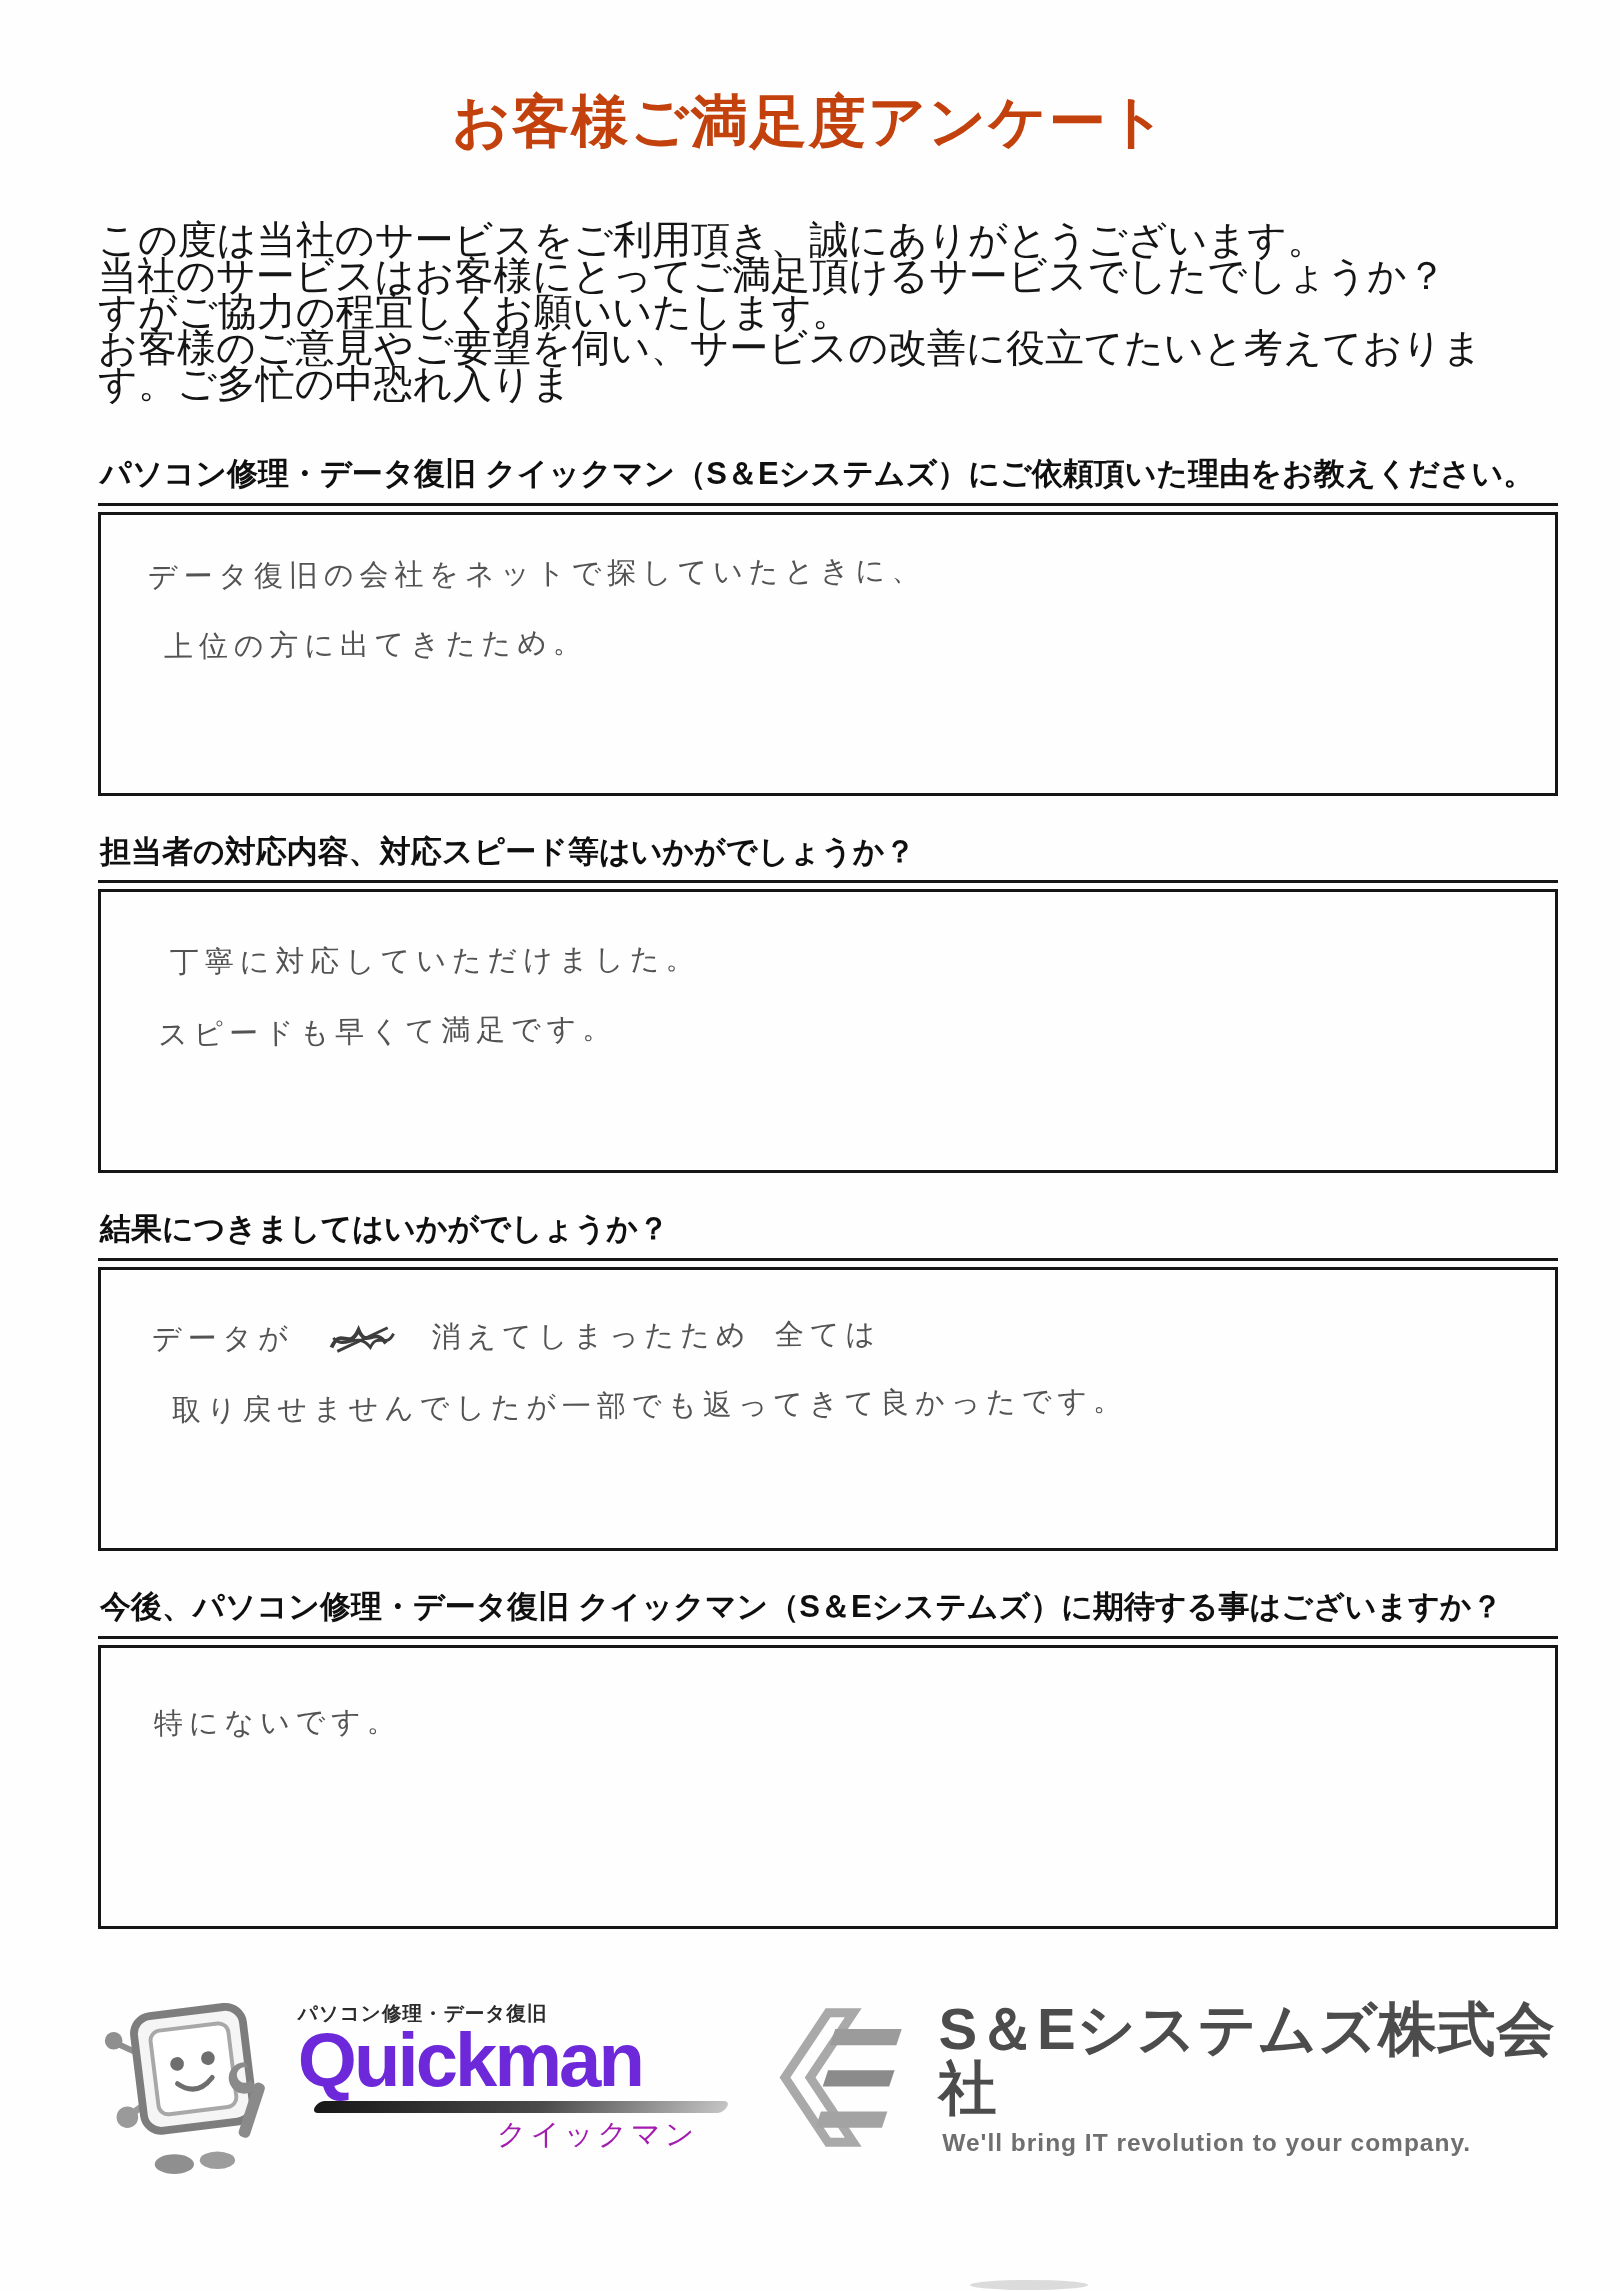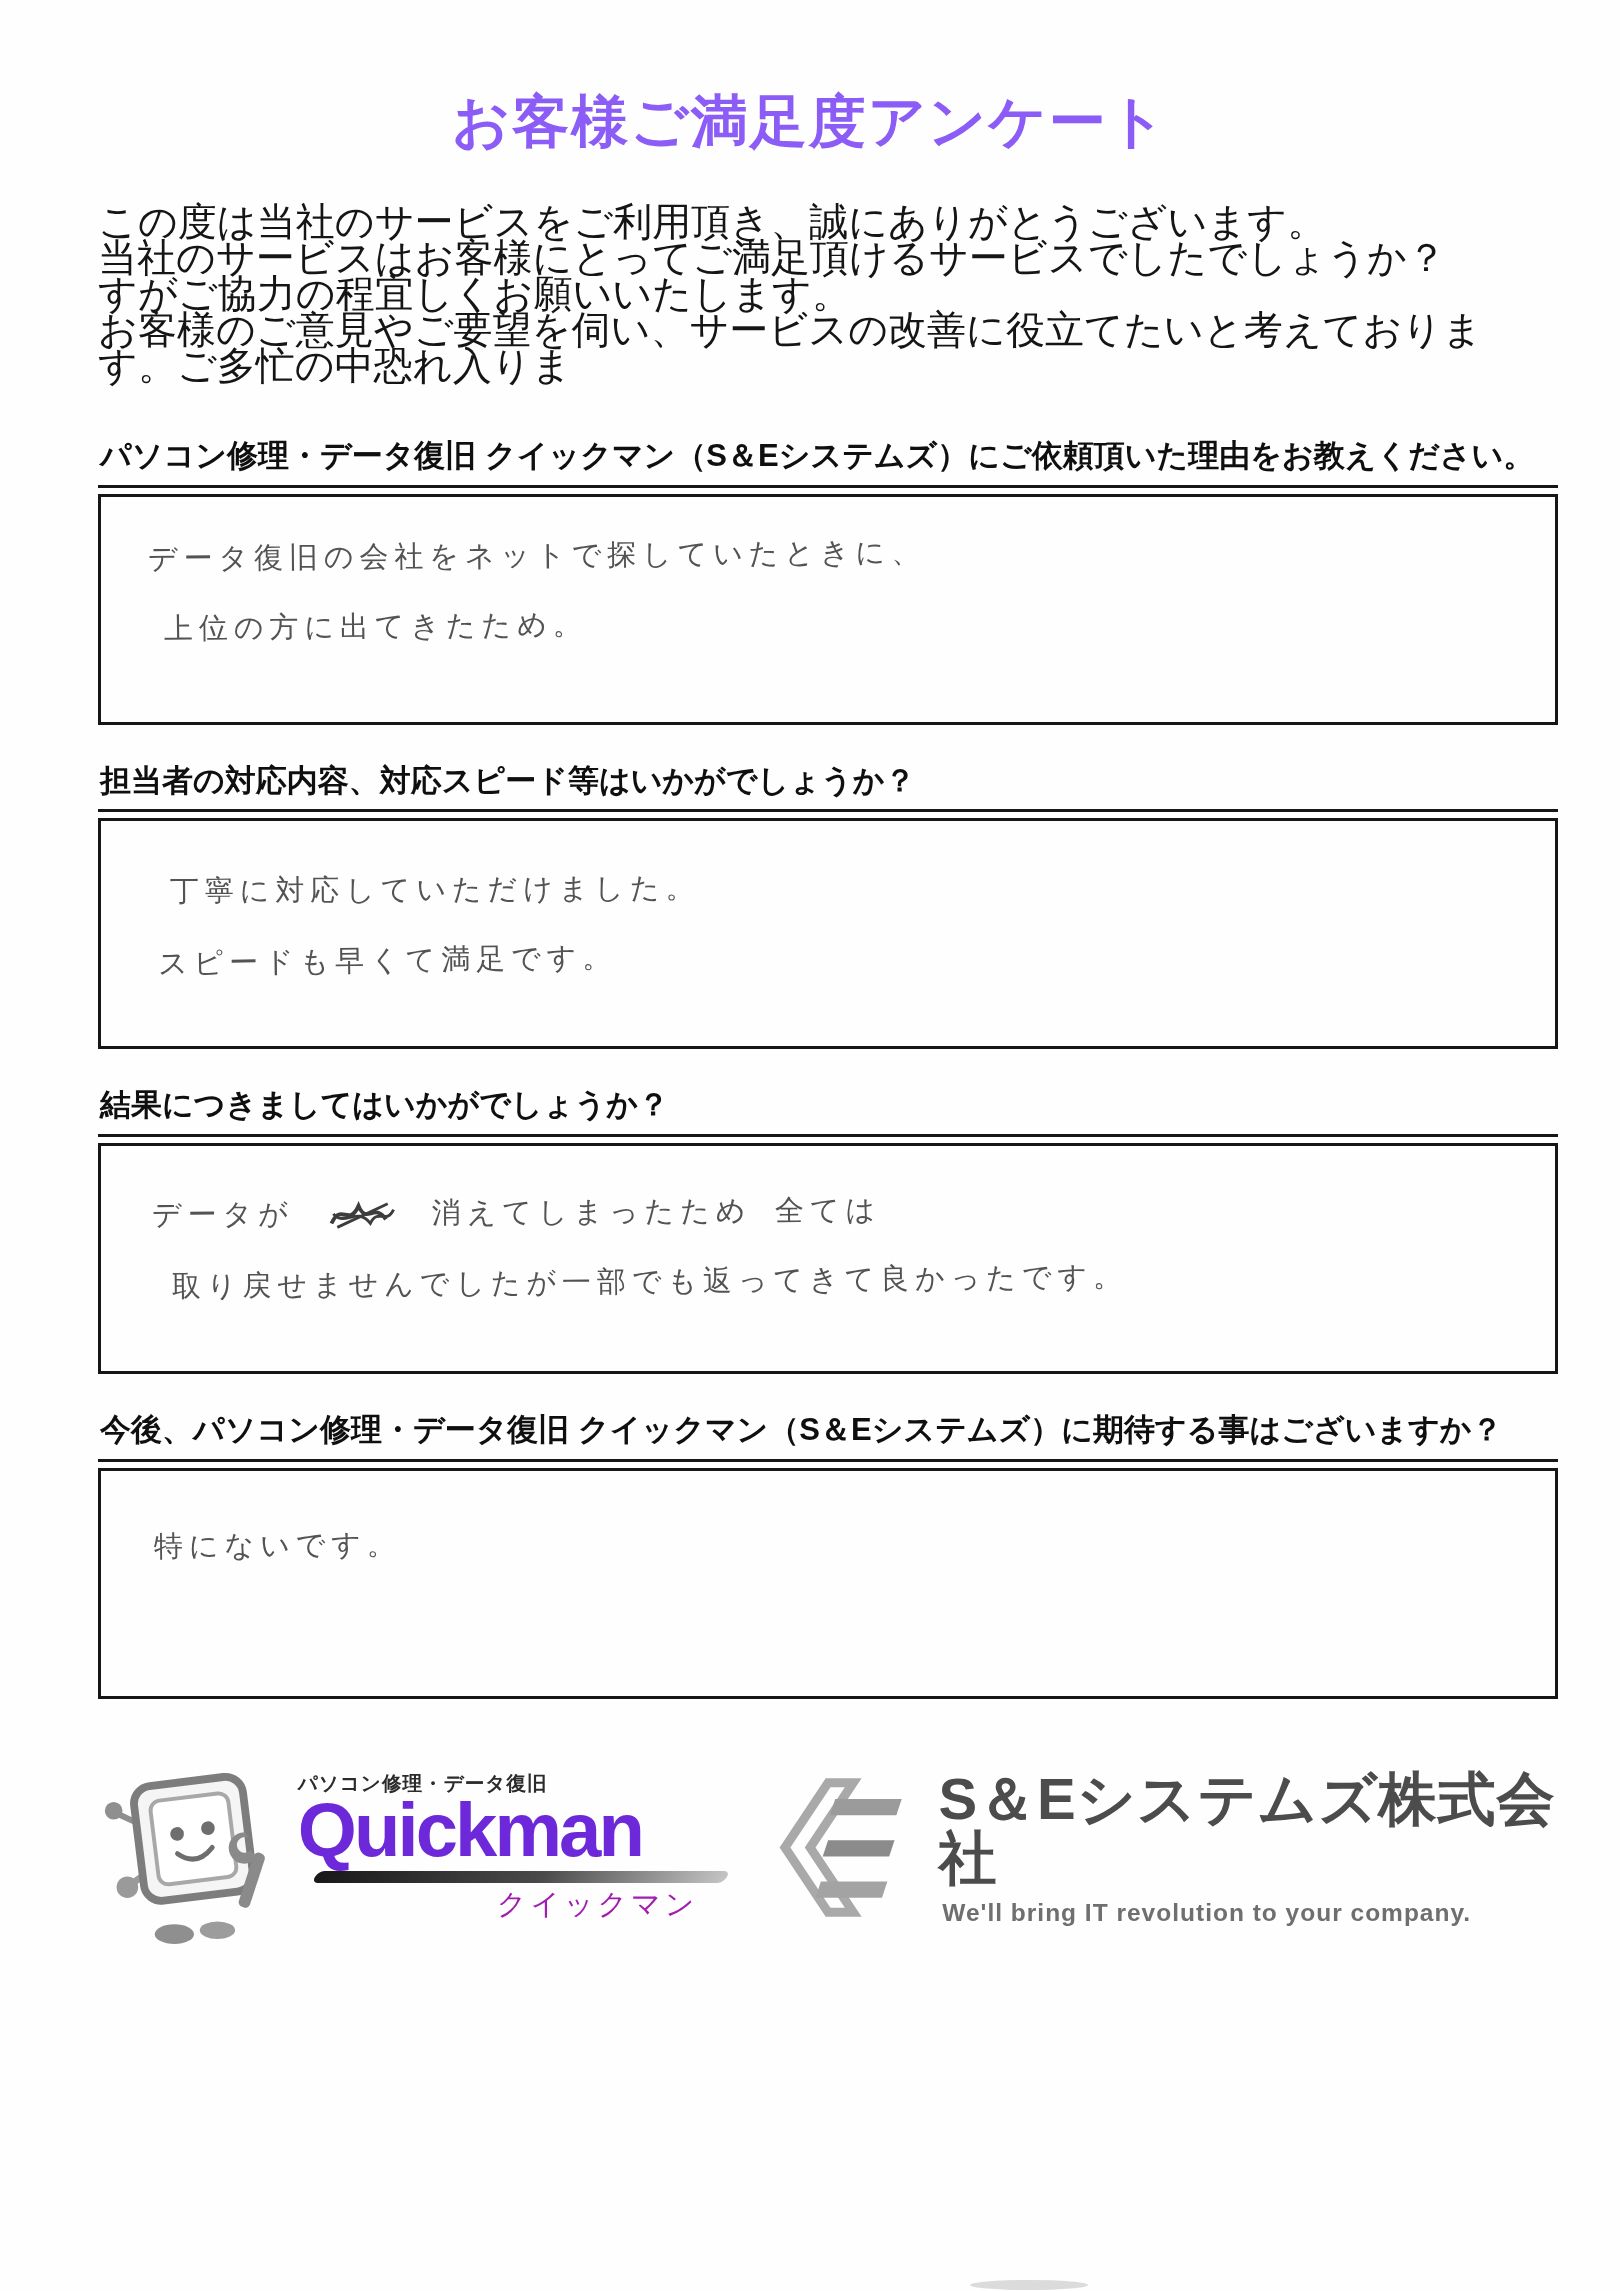--- a/index.html
+++ b/index.html
@@ -11,45 +11,45 @@
   }
   .page {
     position: relative;
     width: 1620px;
     height: 2292px;
     background: #fefefe;
     overflow: hidden;
     padding: 84px 62px 0 98px;
   }
   .title {
-    margin: 0 36px 43px 0;
+    margin: 0 36px 61px 0;
     text-align: center;
     font-size: 57px;
     font-weight: 700;
     letter-spacing: 2px;
-    color: #8b5cf6;
+    color: #c2410c;
   }
   .intro {
     font-size: 39px;
     line-height: 36px;
     margin-bottom: 51px;
     color: #151515;
   }
   .question { margin-bottom: 35px; }
   .q-heading {
     font-size: 31px;
     font-weight: 700;
     padding: 0 0 7.8px 2px;
     border-bottom: 3.9px solid #161616;
     color: #0f0f0f;
   }
   .answer-box {
     position: relative;
     margin-top: 5.9px;
-    height: 231px;
+    height: 284px;
     border: 3.9px solid #161616;
     background: #fefefe;
   }
   .hw {
     position: absolute;
     font-size: 29px;
     letter-spacing: 5.9px;
     word-spacing: 9.8px;
     color: #3c3c3c;
     opacity: 0.88;

